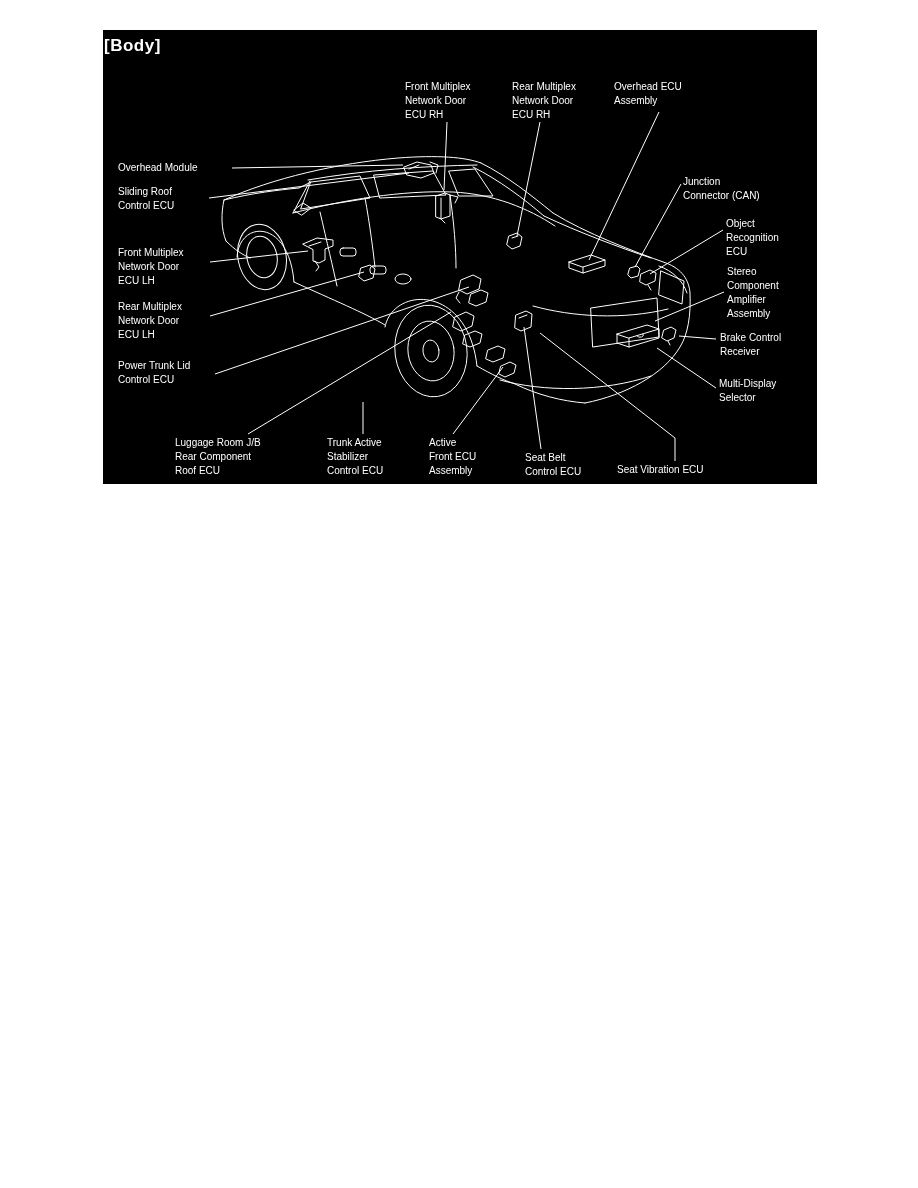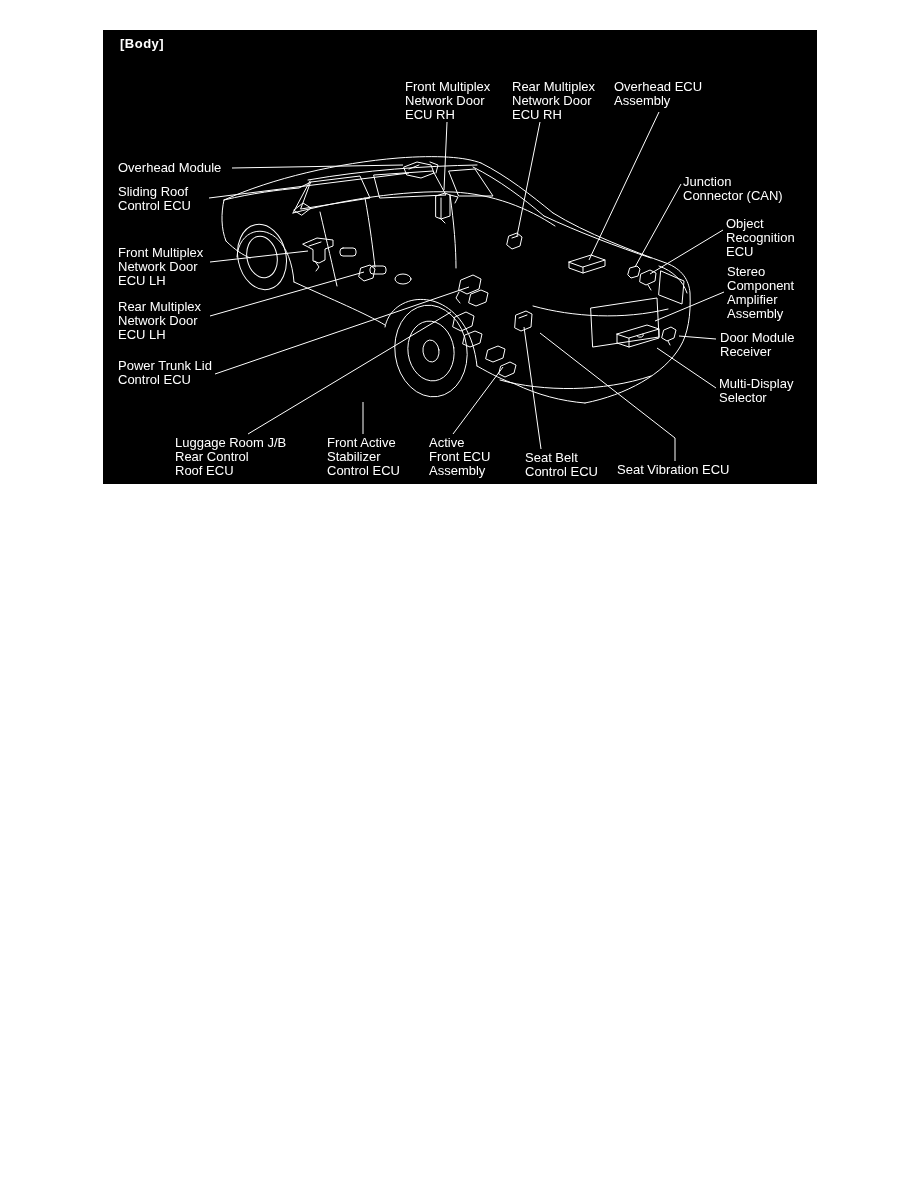--- a/index.html
+++ b/index.html
@@ -11,42 +11,42 @@
   }
   .diagram{
     position:absolute;
     left:103px;top:30px;
     width:714px;height:454px;
     background:#000000;
     overflow:hidden;
   }
   .diagram-header{
     position:absolute;
-    left:17px;top:6px;
+    left:1px;top:6px;
     color:#ffffff;
-    font-size:13px;
+    font-size:17px;
     font-weight:bold;
     letter-spacing:0.5px;
   }
   svg.car-art{
     position:absolute;
     left:0;top:0;width:714px;height:454px;
   }
   svg.car-art *{vector-effect:non-scaling-stroke;}
   .car-lines path, .car-lines ellipse, .car-lines rect, .car-lines line{
     fill:none;stroke:#ffffff;stroke-width:1;
     stroke-linecap:round;stroke-linejoin:round;
   }
   #leader-lines polyline{
     fill:none;stroke:#ffffff;stroke-width:1;
   }
   .lbl{
     position:absolute;
     color:#ffffff;
-    font-size:13px;
+    font-size:10px;
     line-height:14px;
     white-space:nowrap;
   }
   .lbl .b{font-weight:normal;}
 </style>
 </head>
 <body>
 
 <div class="diagram">
 
@@ -225,34 +225,34 @@
         <div>Recognition</div>
         <div>ECU</div>
       </div>
       <div class="lbl" style="left: 624px; top: 235px;">
         <div>Stereo</div>
         <div>Component</div>
         <div>Amplifier</div>
         <div>Assembly</div>
       </div>
       <div class="lbl" style="left: 617px; top: 301px;">
-        <div>Door Module</div>
+        <div>Brake Control</div>
         <div>Receiver</div>
       </div>
       <div class="lbl" style="left: 616px; top: 347px;">
         <div>Multi-Display</div>
         <div>Selector</div>
       </div>
       <div class="lbl" style="left: 72px; top: 406px;">
         <div class="b">Luggage Room J/B</div>
-        <div>Rear Control</div>
+        <div>Rear Component</div>
         <div>Roof ECU</div>
       </div>
       <div class="lbl" style="left: 224px; top: 406px;">
-        <div>Front Active</div>
+        <div>Trunk Active</div>
         <div>Stabilizer</div>
         <div>Control ECU</div>
       </div>
       <div class="lbl" style="left: 326px; top: 406px;">
         <div>Active</div>
         <div>Front ECU</div>
         <div>Assembly</div>
       </div>
       <div class="lbl" style="left: 422px; top: 421px;">
         <div>Seat Belt</div>

